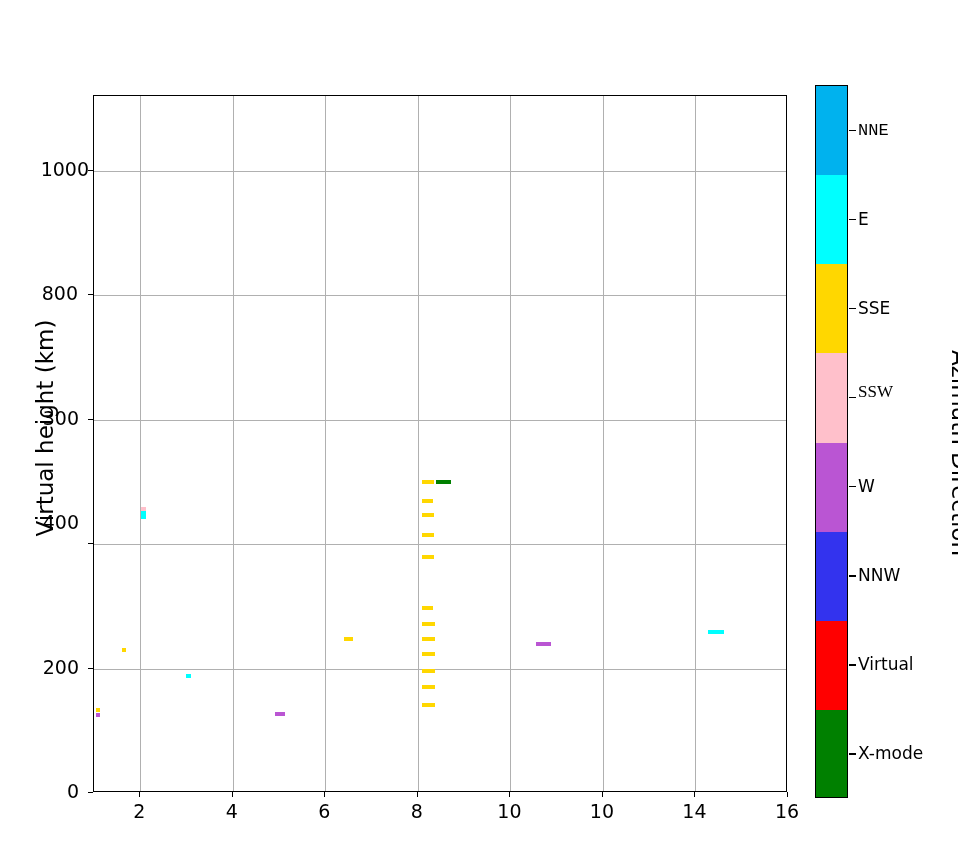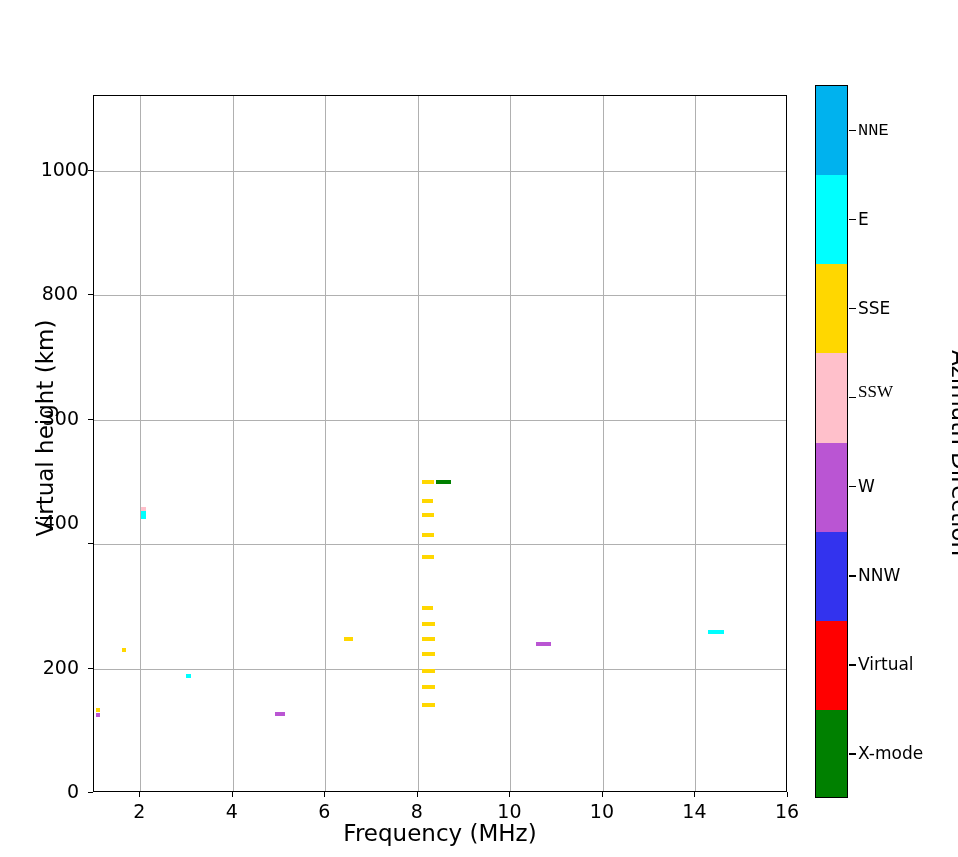--- a/index.html
+++ b/index.html
@@ -225,21 +225,20 @@
       <div class="tick-y" style="left: 88px; top: 543.071px;"></div>
       <div class="ticklabel-y" style="left: 9px; top: 511px;">400</div>
       <div class="tick-y" style="left: 88px; top: 418.607px;"></div>
       <div class="ticklabel-y" style="left: 9px; top: 406.607px;">300</div>
       <div class="tick-y" style="left: 88px; top: 294.143px;"></div>
       <div class="ticklabel-y" style="left: 8px; top: 282.143px;">800</div>
       <div class="tick-y" style="left: 88px; top: 169.679px;"></div>
       <div class="ticklabel-y" style="left: 19px; top: 157.679px;">1000</div>
     </div>
 
-  <div id="xlabel">Frequency (MHz)</div>
   <div id="ylabel">Virtual height (km)</div>
 
   <div id="colorbar">
       <div class="cb-seg" style="height: 89.125px; background: rgb(0, 178, 238);"></div>
       <div class="cb-seg" style="height: 89.125px; background: rgb(0, 255, 255);"></div>
       <div class="cb-seg" style="height: 89.125px; background: rgb(255, 215, 0);"></div>
       <div class="cb-seg" style="height: 89.125px; background: rgb(255, 192, 203);"></div>
       <div class="cb-seg" style="height: 89.125px; background: rgb(186, 85, 211);"></div>
       <div class="cb-seg" style="height: 89.125px; background: rgb(51, 51, 238);"></div>
       <div class="cb-seg" style="height: 89.125px; background: rgb(255, 0, 0);"></div>

